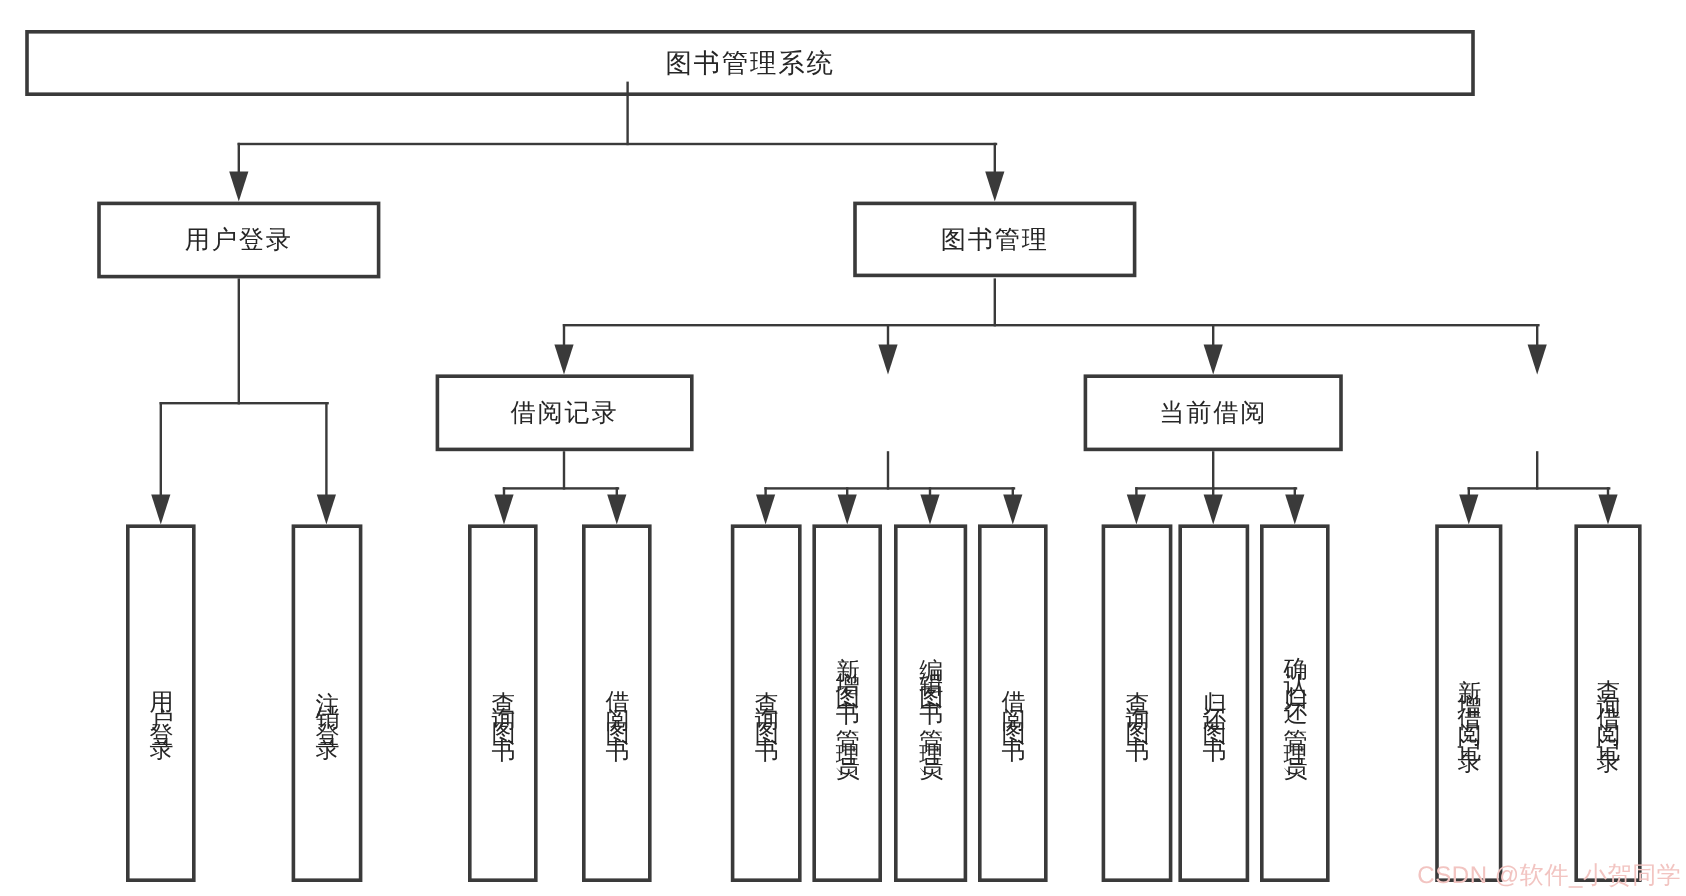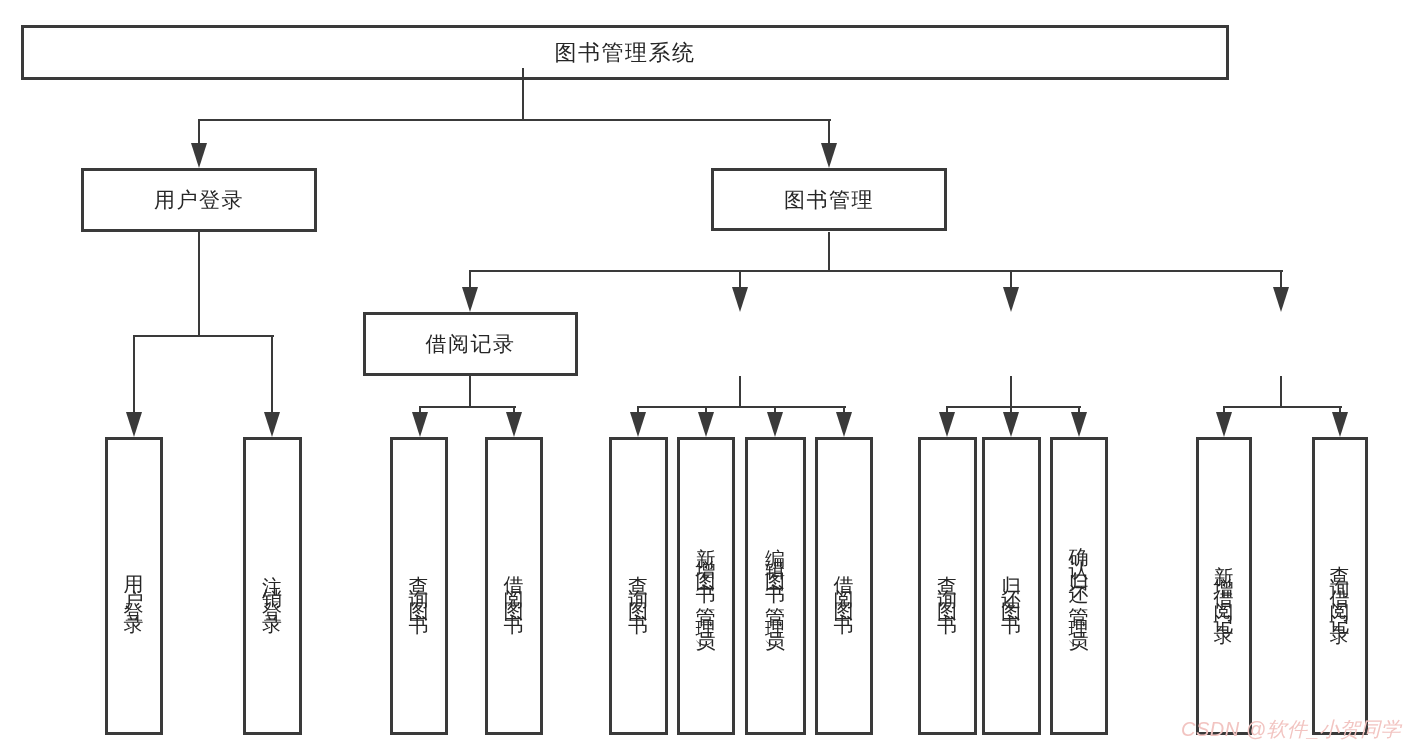--- a/index.html
+++ b/index.html
@@ -21,21 +21,21 @@
   }
   .vlbl.long { letter-spacing:12px; }
   .line { position:absolute; background:#3a3a3a; }
   .arrow {
     position:absolute; width:0; height:0;
     border-left:8px solid transparent; border-right:8px solid transparent;
     border-top:25px solid #3a3a3a;
   }
   .watermark {
     position:absolute; left:1181px; top:716px; z-index:10;
-    font-size:20px; letter-spacing:0.5px; color:#f2c4c1; white-space:nowrap;font-style:italic;
+    font-size:20px; letter-spacing:0.5px; color:#f2c4c1; white-space:nowrap;
   }
 </style>
 </head>
 <body>
 
 <div class="canvas">
 
   <div class="node root" style="left:21px; top:25px; width:1208px; height:55px;">
     <span class="lbl">图书管理系统</span>
   </div>
@@ -67,20 +67,23 @@
   <div class="arrow" style="left:462px; top:287px;"></div>
   <div class="line" style="left:739px; top:270px; width:2px; height:19px;"></div>
   <div class="arrow" style="left:732px; top:287px;"></div>
   <div class="line" style="left:1010px; top:270px; width:2px; height:19px;"></div>
   <div class="arrow" style="left:1003px; top:287px;"></div>
   <div class="line" style="left:1280px; top:270px; width:2px; height:19px;"></div>
   <div class="arrow" style="left:1273px; top:287px;"></div>
 
   <div class="node" style="left:363px; top:312px; width:215px; height:64px;">
     <span class="lbl">借阅记录</span>
+  </div>
+  <div class="node" style="left:903px; top:312px; width:216px; height:64px;">
+    <span class="lbl">当前借阅</span>
   </div>
 
   <div class="line" style="left:469px; top:376px; width:2px; height:32px;"></div>
   <div class="line" style="left:419px; top:406px; width:97px; height:2px;"></div>
   <div class="line" style="left:419px; top:406px; width:2px; height:10px;"></div>
   <div class="arrow" style="left:412px; top:412px;"></div>
   <div class="line" style="left:513px; top:406px; width:2px; height:10px;"></div>
   <div class="arrow" style="left:506px; top:412px;"></div>
 
   <div class="line" style="left:739px; top:376px; width:2px; height:32px;"></div>

